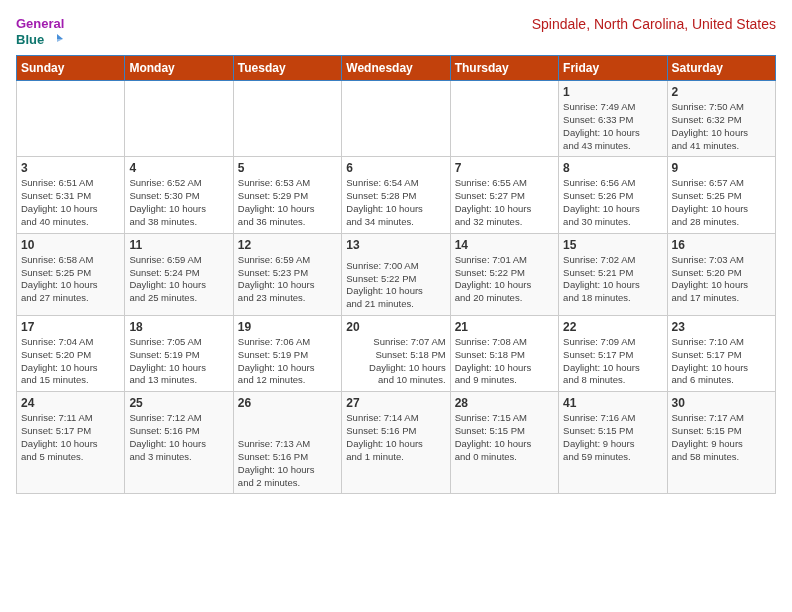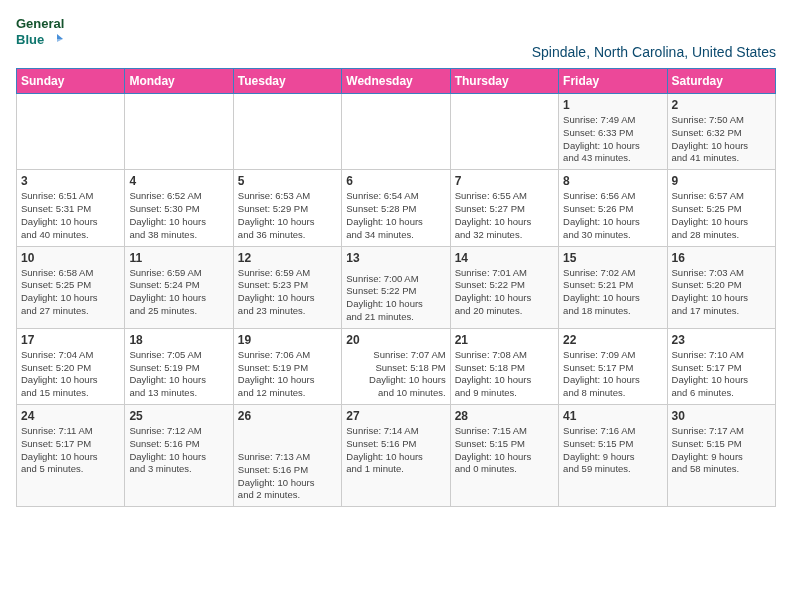--- a/index.html
+++ b/index.html
@@ -24,29 +24,28 @@
     .title-block {
       text-align: right;
     }
     .month-title {
       font-size: 32px;
       font-weight: bold;
       color: #333;
     }
     .location {
       font-size: 14px;
-      color: #0c4a6e;
-      margin-top: 28px;
+      color: #b91c1c;
     }
     .calendar {
       width: 100%;
       border-collapse: collapse;
     }
     .calendar thead th {
-      background: #ec4899;
+      background: #c2410c;
       color: #fff;
       font-size: 12px;
       font-weight: bold;
       padding: 5px 4px;
       text-align: left;
       border: 1px solid #3a7fc1;
     }
     .calendar tbody td {
       border: 1px solid #ccc;
       vertical-align: top;
@@ -73,21 +72,21 @@
     .empty {
       background: #fff !important;
     }
   </style>
 </head>
 <body>
 
 <div class="header">
   <div class="logo">
   <div style="font-size:13px; font-weight:bold; line-height:1.2;">
-    <span style="color:#14532d;">General</span><br>
+    <span style="color:#a21caf;">General</span><br>
     <span style="color:#0f766e;">Blue</span>
     <svg width="14" height="14" viewBox="0 0 14 14" style="display:inline-block; margin-left:2px; vertical-align:top;">
       <polygon points="7,2 13,7 7,7" fill="#4a90d9"></polygon>
       <polygon points="7,5 13,7 7,10" fill="#4a90d9" opacity="0.6"></polygon>
     </svg>
   </div>
 </div>
   <div class="title-block">
     <div class="location">Spindale, North Carolina, United States</div>
   </div>

